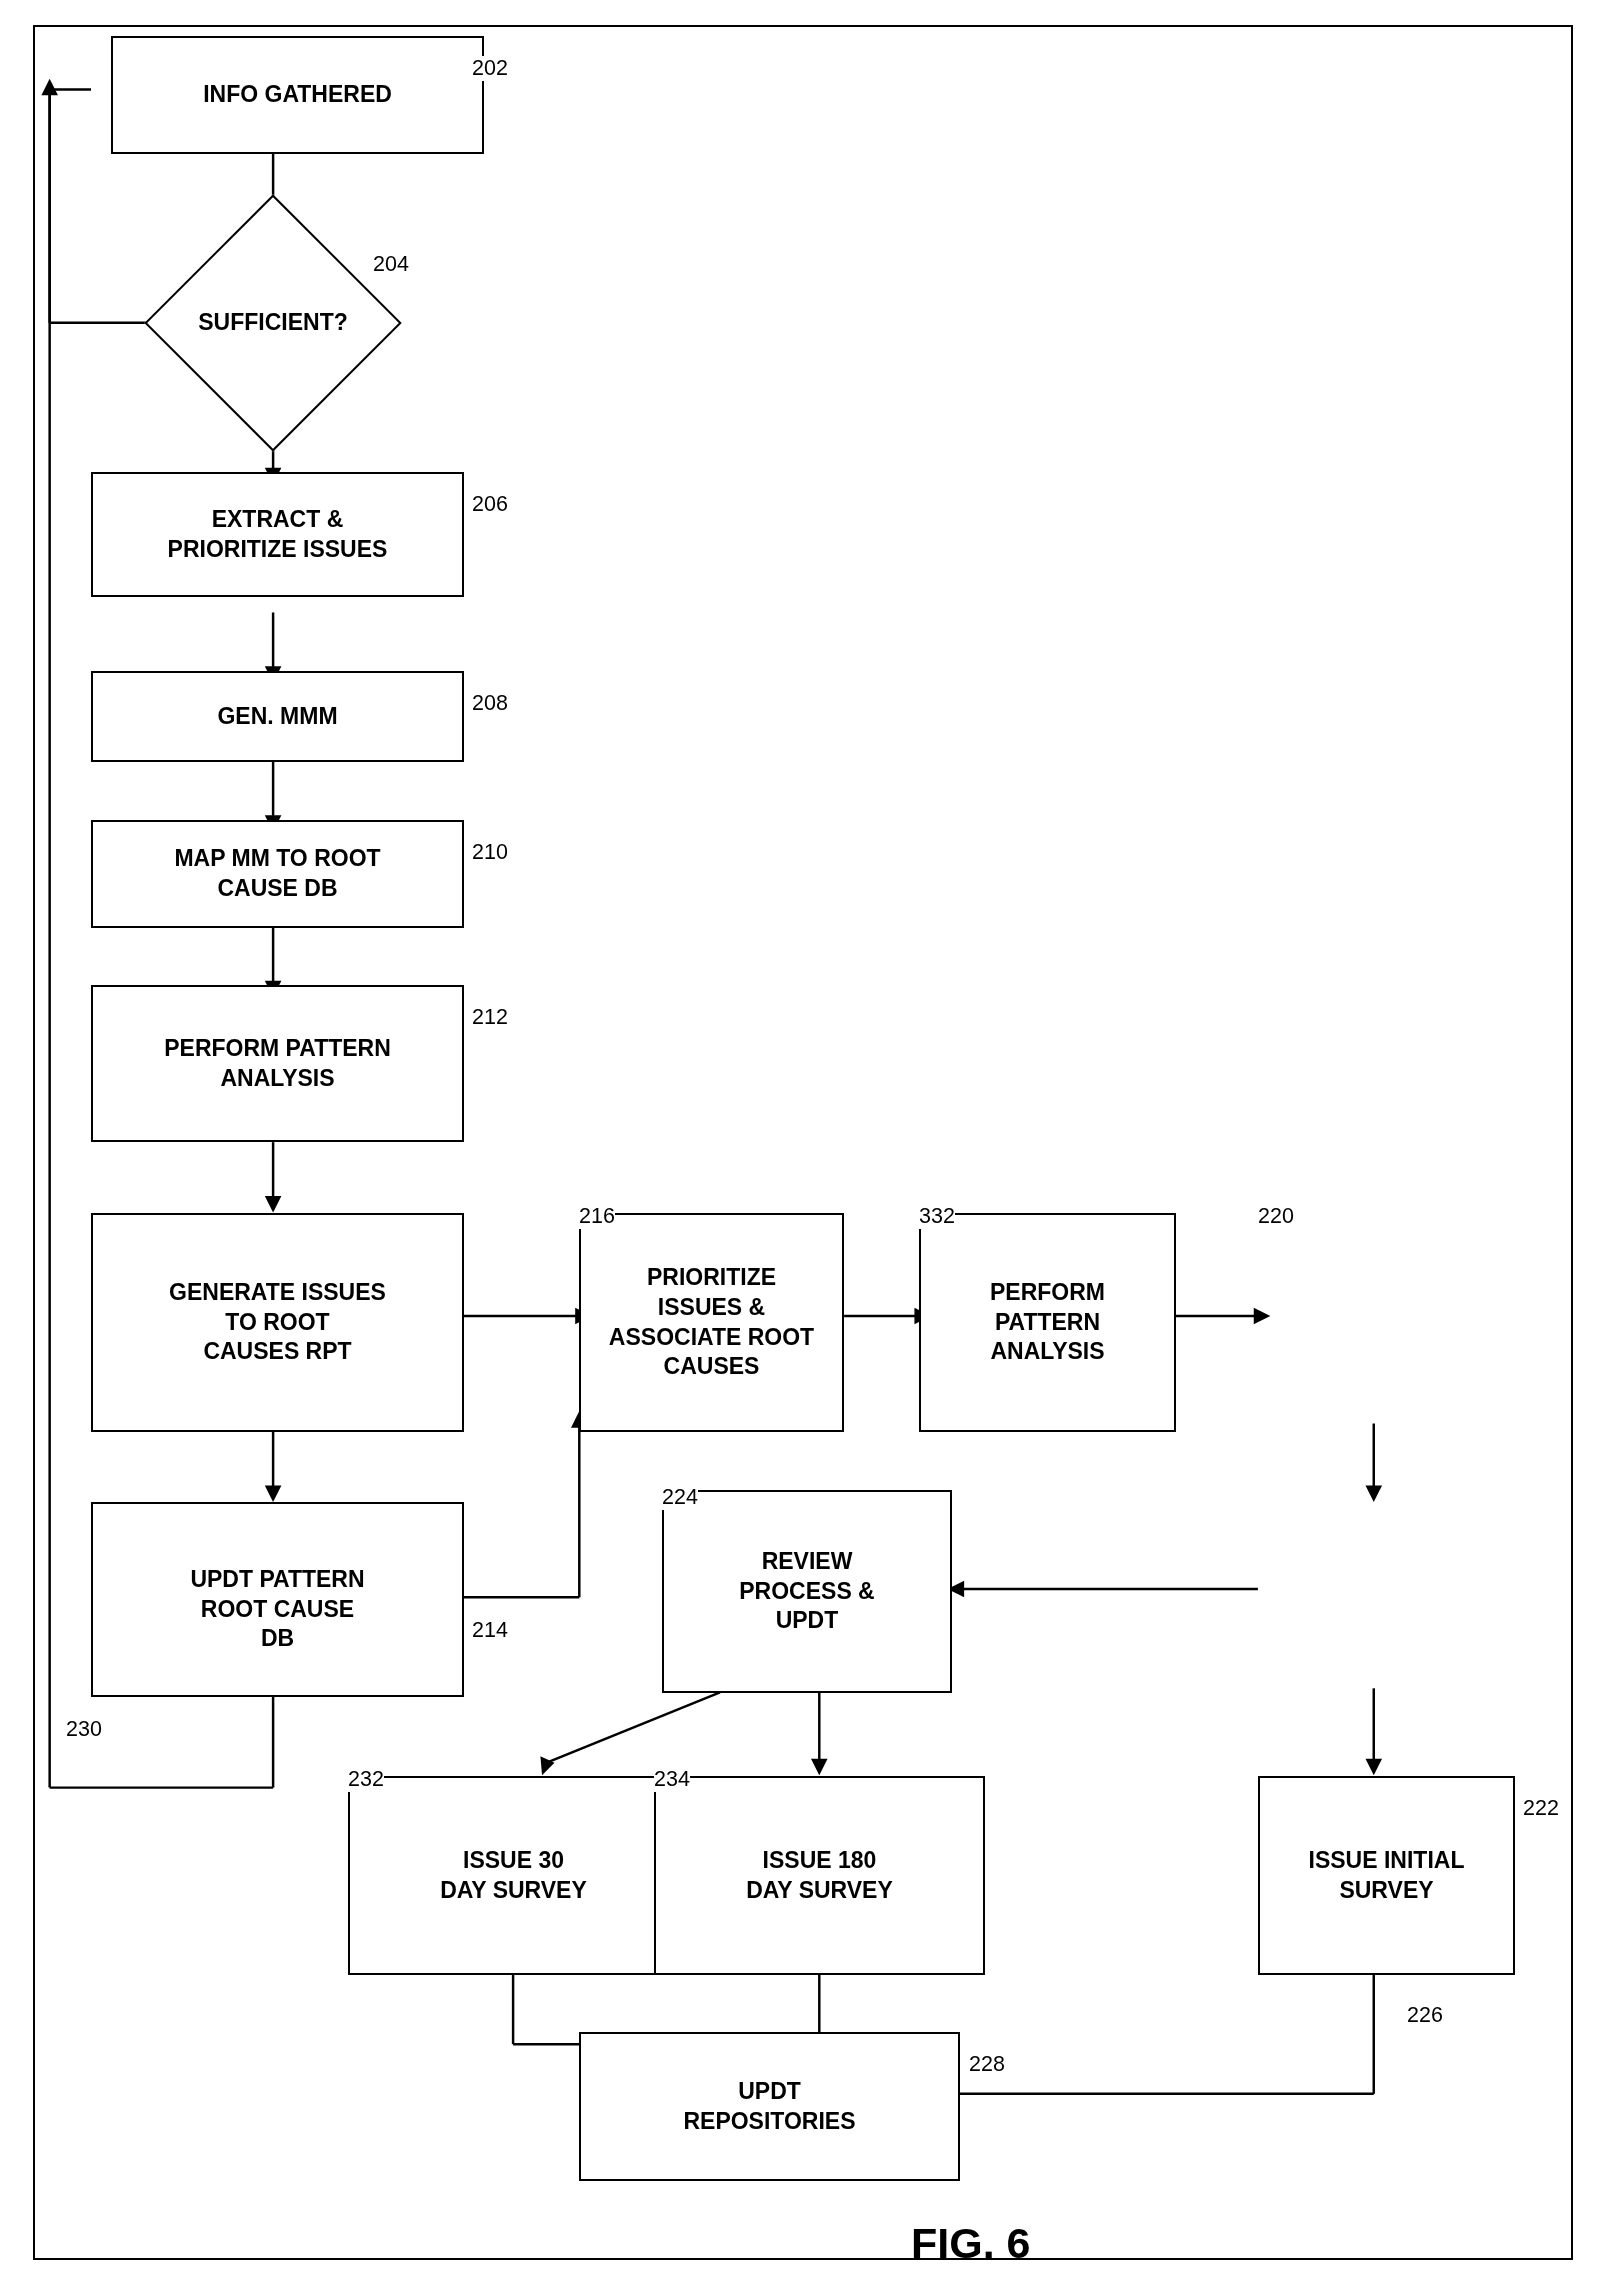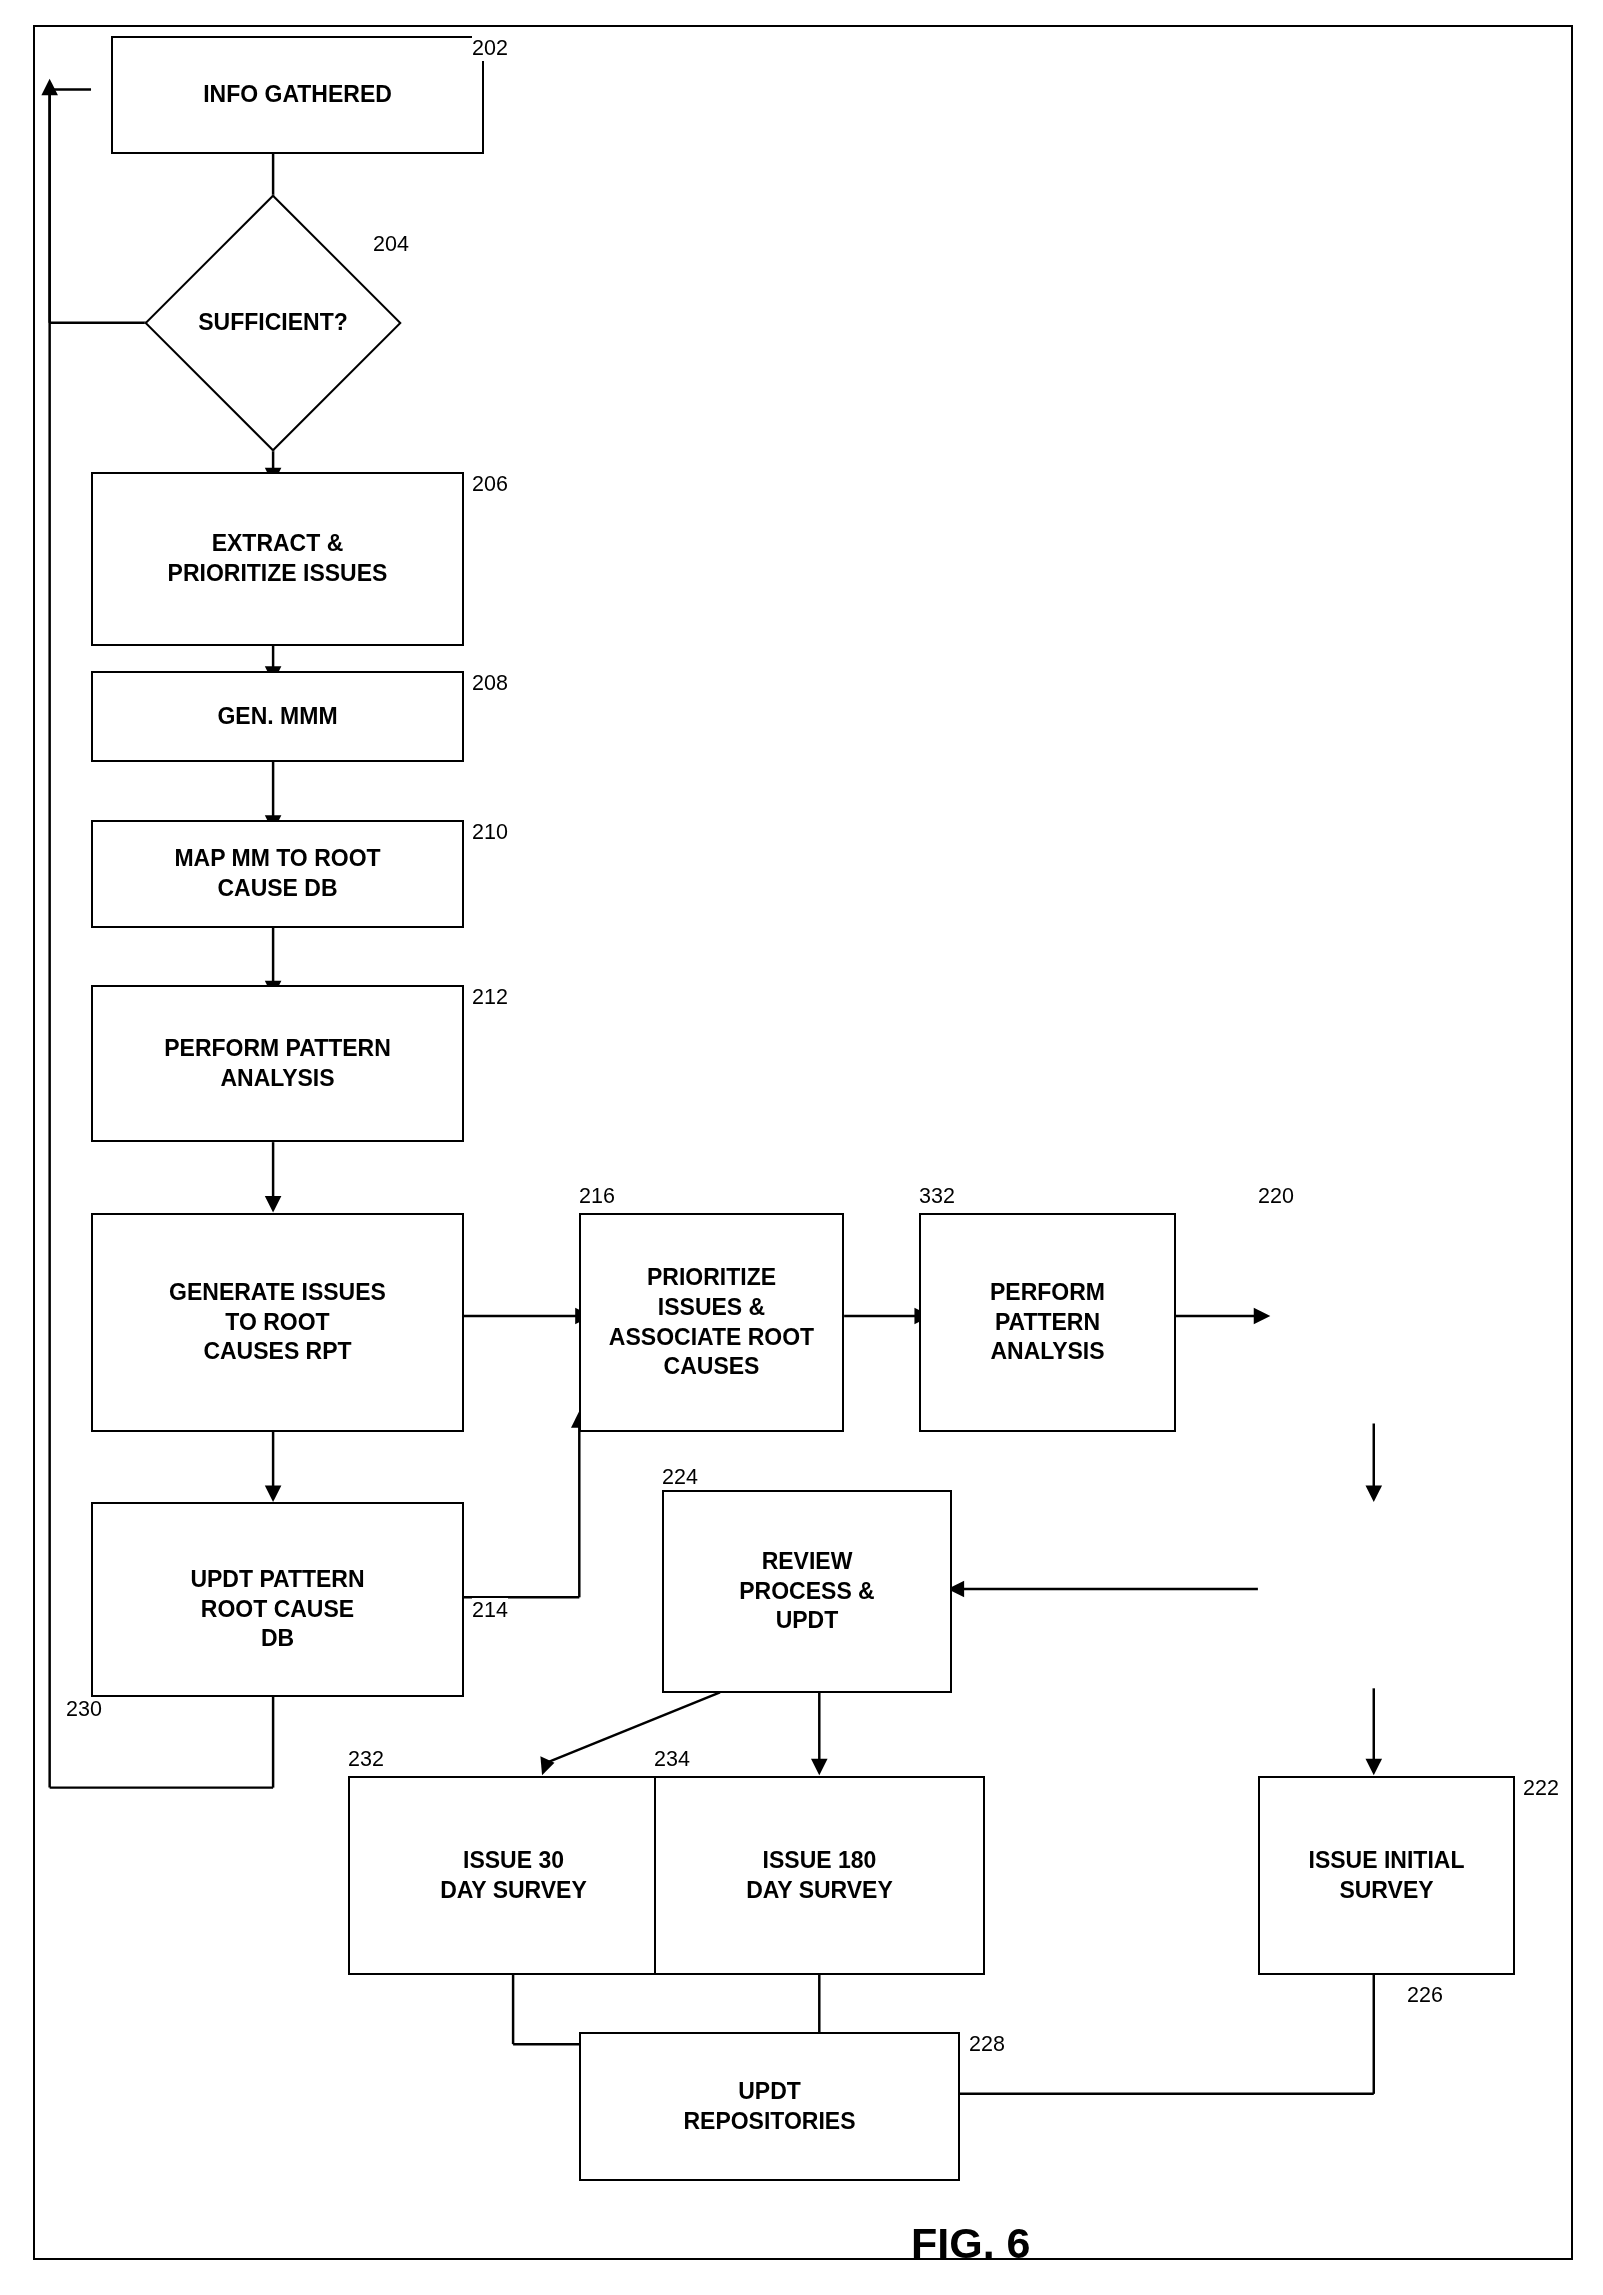--- a/index.html
+++ b/index.html
@@ -55,20 +55,21 @@
       font-weight: bold;
       text-align: center;
       line-height: 1.3;
     }
     .label {
       position: absolute;
       font-size: 21.5px;
       font-family: Arial, sans-serif;
       font-weight: normal;
       background: #fff;
+      margin-top: 20px;
     }
     svg.arrows {
       position: absolute;
       top: 0; left: 0;
       width: 1603px;
       height: 2295px;
       pointer-events: none;
     }
     .fig-label {
       position: absolute;
@@ -174,21 +175,21 @@
 
   <div class="diamond" style="left:182px; top:232px; width:182px; height:182px;">
     <div class="diamond-inner"></div>
     <span class="diamond-text">SUFFICIENT?</span>
   </div>
 
   <div class="label" style="left:373px; top:232px;">
     <span>204</span>
   </div>
 
-  <div class="box" style="left:91px; top:472px; width:373px; height:174px;">
+  <div class="box" style="left:91px; top:472px; width:373px; height:125px;">
     <span style="white-space:pre-line;">EXTRACT &amp;
 PRIORITIZE ISSUES</span>
   </div>
 
   <div class="label" style="left:472px; top:472px;">
     <span>206</span>
   </div>
 
   <div class="box" style="left:91px; top:671px; width:373px; height:91px;">
     <span>GEN. MMM</span>

